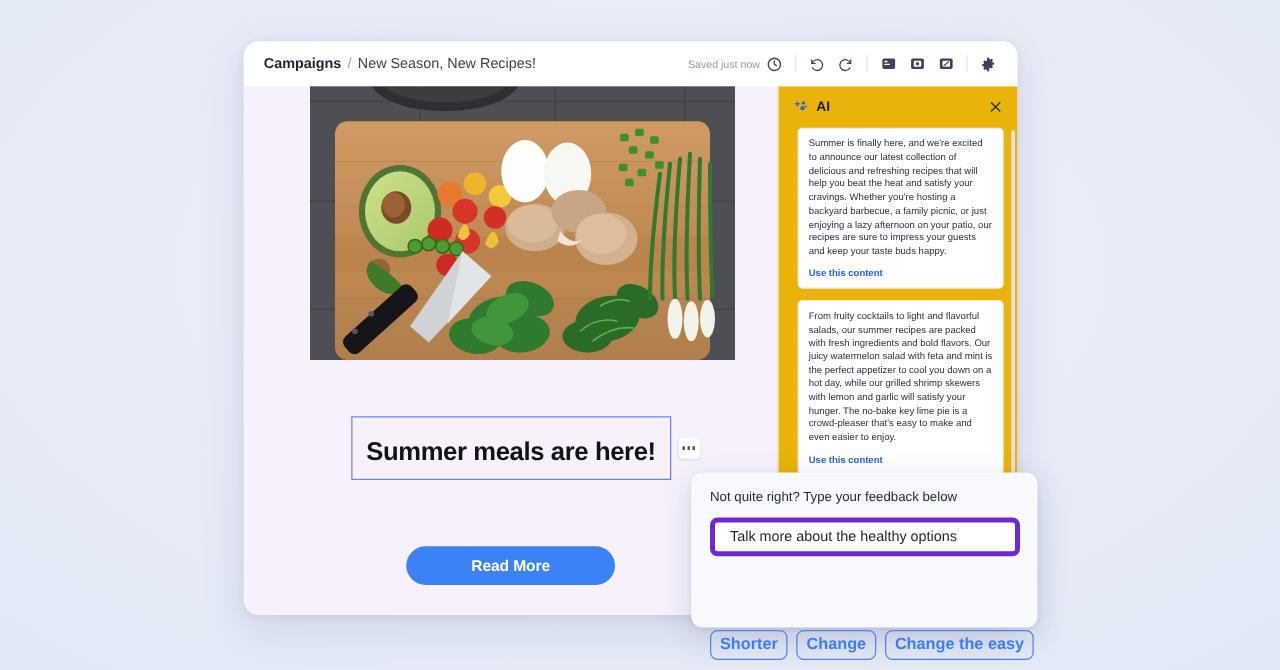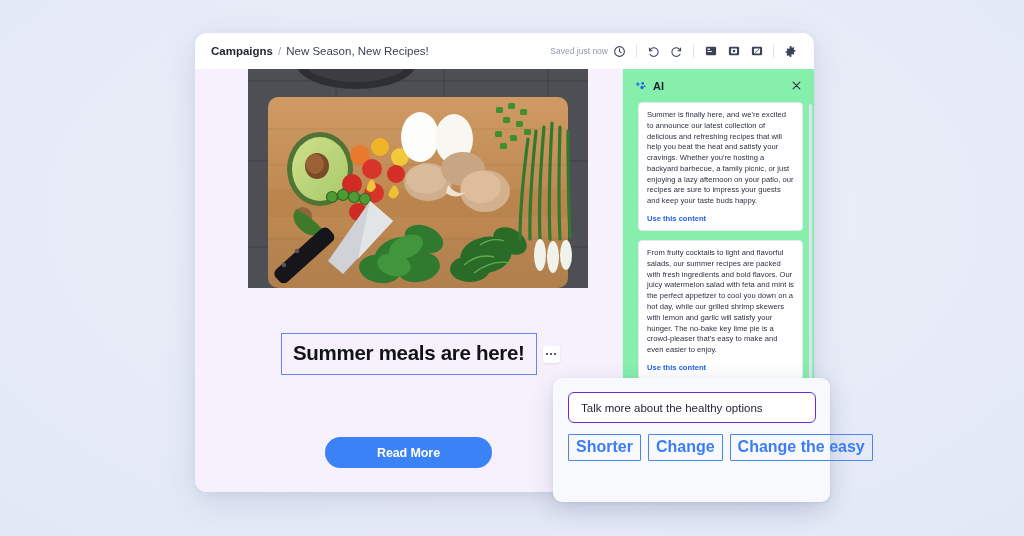--- a/index.html
+++ b/index.html
@@ -83,21 +83,21 @@
   }
   .hero-img svg { display: block; }
 
   .headline-wrap {
     position: absolute;
     left: 86px; top: 264px;
     display: flex; align-items: center; gap: 6px;
   }
   .headline {
     border: 1.6px solid #6b84f5;
-    padding: 7px 11px 9px 11px;
+    padding: 16px 11px 9px 11px;
     background: transparent;
   }
   .headline-text {
     font-size: 20.5px;
     font-weight: bold;
     color: #121316;
     letter-spacing: -0.3px;
     white-space: nowrap;
   }
   .dots-btn {
@@ -122,21 +122,21 @@
     color: #ffffff;
     font-size: 12.5px;
     font-weight: bold;
     letter-spacing: -0.1px;
     display: flex; align-items: center; justify-content: center;
   }
 
   
   .ai-panel {
     width: 192px;
-    background: #86efac;
+    background: #eab308;
     border-left: 1px solid #eceef5;
     display: flex; flex-direction: column;
     position: relative;
   }
   .ai-header {
     height: 33px;
     display: flex; align-items: center;
     padding: 0 10px 0 11px;
     flex-shrink: 0;
   }
@@ -195,39 +195,40 @@
     z-index: 20;
   }
   .fb-prompt {
     font-size: 10.6px;
     color: #1f2433;
     margin-bottom: 10px;
   }
   .fb-input {
     width: 248px; height: 31px;
     background: #ffffff;
-    border: 1px solid #6d28d9;
+    border: 4px solid #6d28d9;
     border-radius: 6px;
     display: flex; align-items: center;
     padding: 0 12px;
     font-size: 11.5px;
     color: #1d2230;
     margin-bottom: 11px;
   }
   .fb-chips { display: flex; gap: 7px; }
   .chip {
     border: 1px solid #4b83f5;
-    border-radius: 1px;
+    border-radius: 6px;
     color: #3b7df4;
-    font-size: 16px;
+    font-size: 13px;
     font-weight: bold;
     padding: 3px 7px 4px 7px;
     line-height: 1.15;
     background: transparent;
     white-space: nowrap;
+    margin-top: 48px;
   }
 </style>
 </head>
 <body>
 
 <div class="app-window">
 
   <div class="topbar">
     <div class="breadcrumb">
       <span class="bc-root">Campaigns</span>
@@ -471,19 +472,20 @@
           <div class="sugg-text">From fruity cocktails to light and flavorful salads, our summer recipes are packed with fresh ingredients and bold flavors. Our juicy watermelon salad with feta and mint is the perfect appetizer to cool you down on a hot day, while our grilled shrimp skewers with lemon and garlic will satisfy your hunger. The no-bake key lime pie is a crowd-pleaser that's easy to make and even easier to enjoy.</div>
           <span class="use-link">Use this content</span>
         </div>
         <div class="ai-scrollbar"></div>
       </div>
     </div>
   </div>
 </div>
 
 <div class="feedback">
+  <div class="fb-prompt">Not quite right? Type your feedback below</div>
   <div class="fb-input" placeholder="Type your feedback">Talk more about the healthy options</div>
   <div class="fb-chips">
     <span class="chip">Shorter</span>
     <span class="chip">Change</span>
     <span class="chip">Change the easy</span>
   </div>
 </div>
 
 </body></html>

